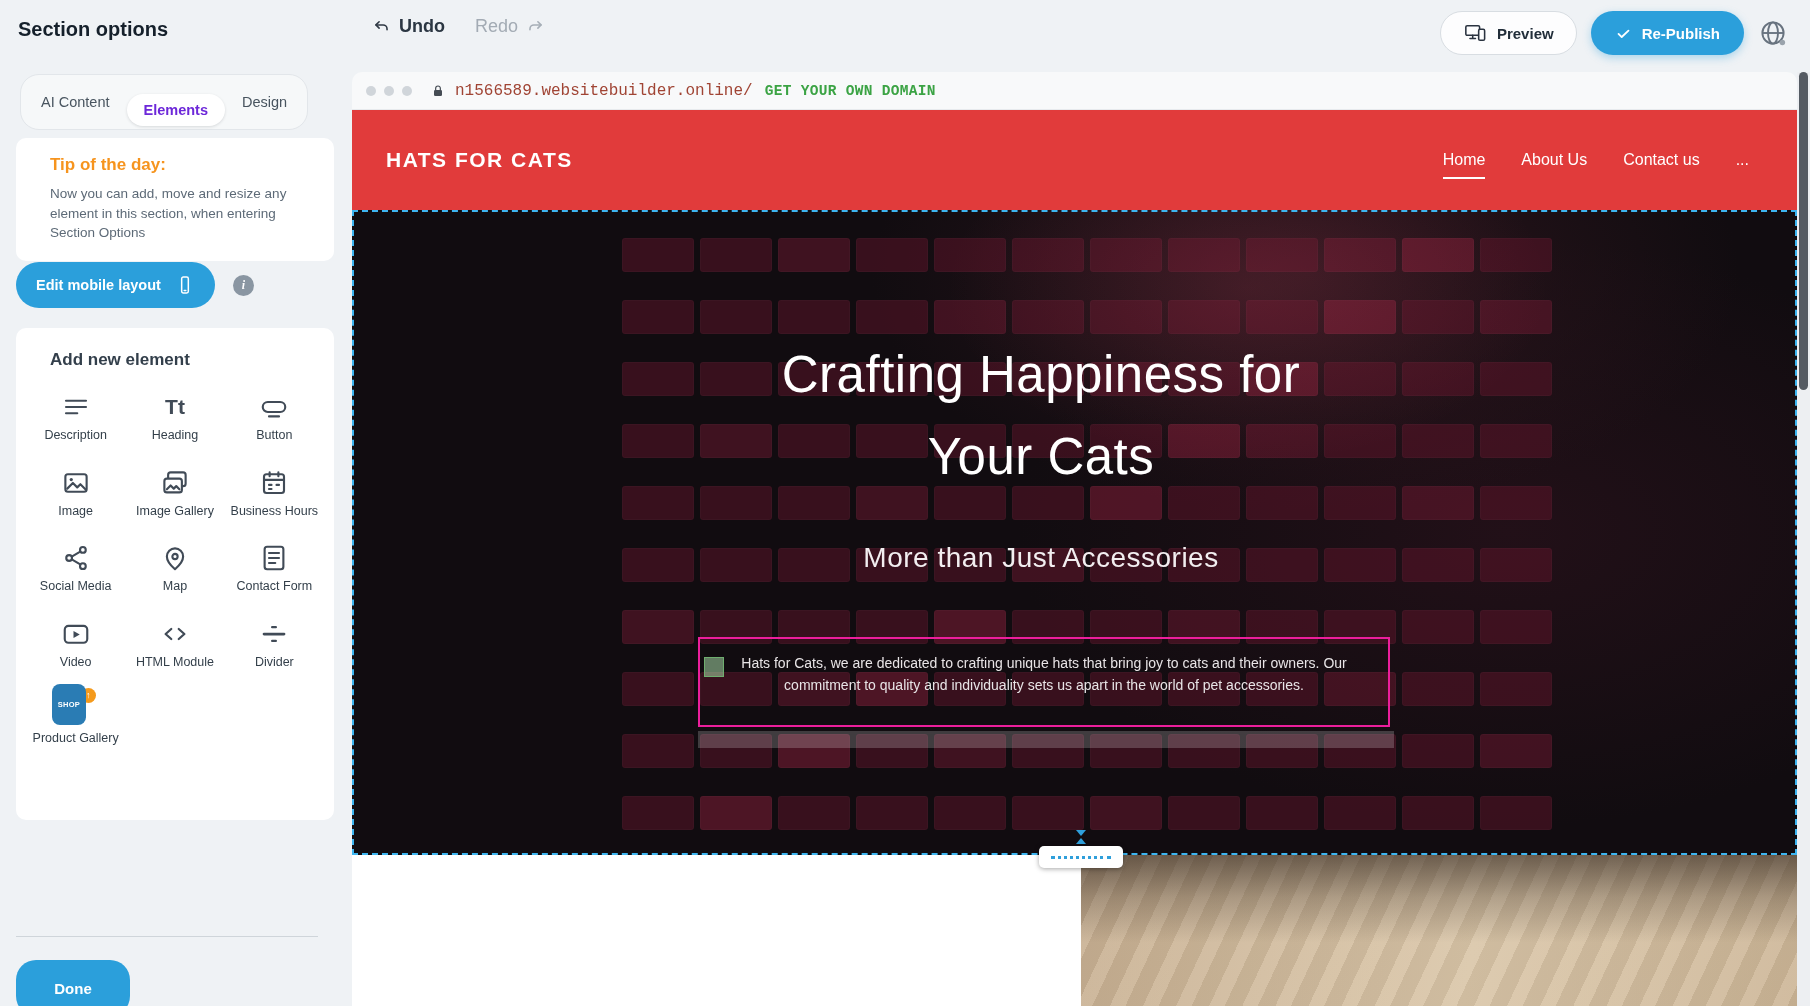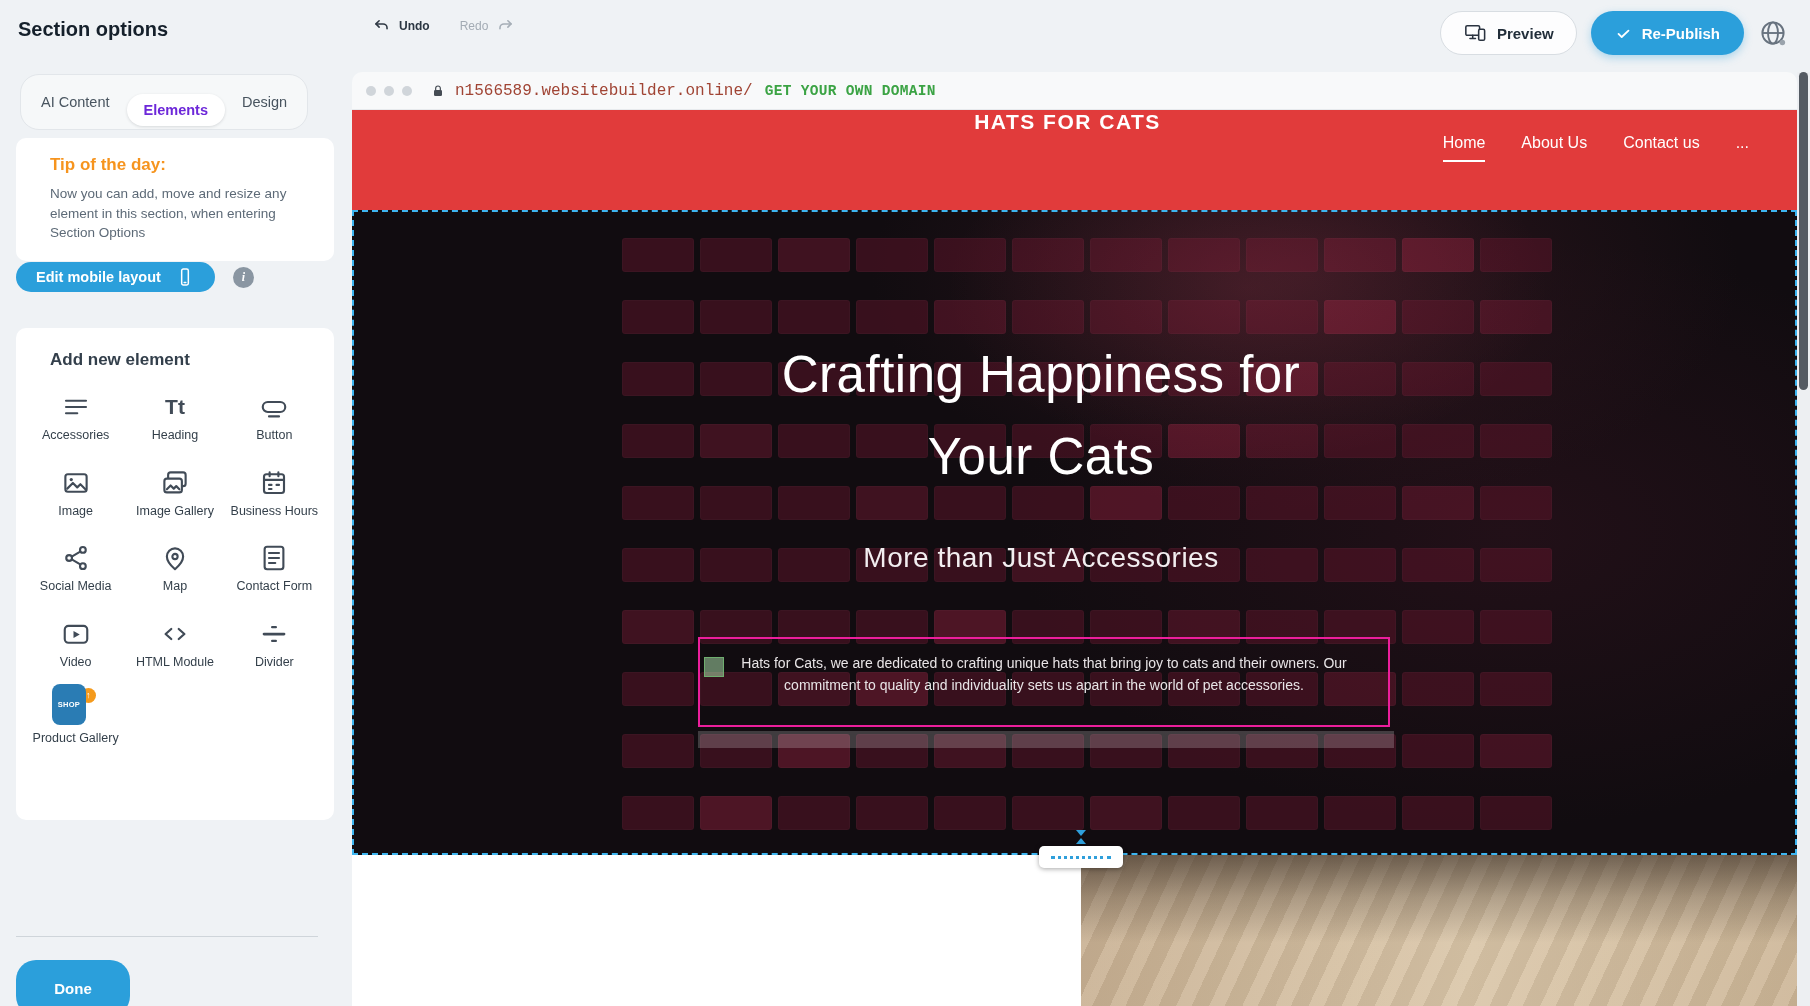--- a/index.html
+++ b/index.html
@@ -7,21 +7,21 @@
   .app {
     position:relative; width:1810px; height:1006px; overflow:hidden;
     background:#eff2f5; font-family:"Liberation Sans", sans-serif; color:#222;
   }
   button { font-family:"Liberation Sans", sans-serif; cursor:pointer; }
 
   
   .topbar { position:absolute; left:0; top:0; right:0; height:66px; }
   .page-title { position:absolute; left:18px; top:18px; font-size:20px; font-weight:700; color:#15202b; }
   .history { position:absolute; left:372px; top:16px; display:flex; gap:30px; align-items:center; }
-  .hist-btn { display:flex; align-items:center; gap:8px; background:none; border:none; font-size:12px; }
+  .hist-btn { display:flex; align-items:center; gap:8px; background:none; border:none; font-size:18px; }
   .hist-btn.undo { color:#2b3642; font-weight:600; }
   .hist-btn.redo { color:#a3abb4; font-weight:400; }
   .topbar-right { position:absolute; right:16px; top:11px; display:flex; gap:14px; align-items:center; }
   .btn-preview {
     height:44px; padding:0 22px; border-radius:22px; background:#fdfdfe; border:1px solid #d8dde2;
     color:#222e3a; font-size:15px; font-weight:600; display:flex; align-items:center; gap:10px;
   }
   .btn-republish {
     height:44px; padding:0 24px; border-radius:22px; background:#2b9fdb; border:none;
     color:#fff; font-size:15px; font-weight:600; display:flex; align-items:center; gap:10px;
@@ -37,21 +37,21 @@
   }
   .tab { padding:8px 17px; border-radius:16px; border:none; background:transparent; font-size:14.5px; color:#48545f; }
   .tab.active { background:#fff; color:#6d28d9; font-weight:700; box-shadow:0 1px 3px rgba(25,35,45,.14);margin-top:16px; }
 
   .tip-card { position:absolute; left:16px; top:72px; width:318px; border-radius:10px; background:#fff; padding:17px 34px 18px; }
   .tip-title { font-size:17px; font-weight:700; color:#f6941e; margin-bottom:9px; }
   .tip-body  { font-size:13.5px; line-height:1.45; color:#5d6a77; }
 
   .edit-row { position:absolute; left:16px; top:196px; display:flex; align-items:center; gap:18px; }
   .btn-edit-mobile {
-    height:30px; padding:0 20px; border-radius:23px; background:#2b9fdb; border:none;
+    height:46px; padding:0 20px; border-radius:23px; background:#2b9fdb; border:none;
     color:#fff; font-size:14.5px; font-weight:600; display:flex; align-items:center; gap:14px;
   }
   .info-dot {
     width:21px; height:21px; border-radius:50%; background:#8a96a2; color:#fff;
     display:flex; align-items:center; justify-content:center;
     font:italic 700 12px "Liberation Serif", serif;
   }
 
   .add-card { position:absolute; left:16px; top:262px; width:318px; height:492px; border-radius:10px; background:#fff; padding:14px 10px; }
   .add-title { font-size:17px; font-weight:600; color:#333f4b; margin:8px 0 20px 24px; }
@@ -82,21 +82,21 @@
     border-radius:10px 10px 0 0; border-bottom:1px solid #e7eaed;
     display:flex; align-items:center; padding-left:14px;font-family:Liberation Mono, monospace;
   }
   .dots { display:flex; gap:8px; margin-right:18px; }
   .dot { width:10px; height:10px; border-radius:50%; background:#d0d5da; }
   .url-text { margin-left:9px; font-size:16px; color:#a04434; }
   .domain-cta { margin-left:12px; font-size:14.5px; font-weight:700; letter-spacing:.3px; color:#3ba344; }
 
   .site { position:absolute; left:0; top:38px; width:1445px; height:896px; background:#fff; }
 
-  .site-header { position:relative; height:100px; background:#e13b3b; display:flex; align-items:center; padding:0 48px 0 34px;flex-direction:column; }
+  .site-header { position:relative; height:100px; background:#e13b3b; display:flex; align-items:center; padding:0 48px 0 34px; }
   .site-logo { color:#fff; font-size:21px; font-weight:800; letter-spacing:1.5px; }
   .site-nav { margin-left:auto; display:flex; gap:36px; align-items:center; }
   .nav-item { position:relative; color:#ffffff; font-size:16px; cursor:pointer; }
   .nav-item.active::after { content:""; position:absolute; left:0; right:0; bottom:-10px; height:2px; background:#fff; }
 
   .hero { position:relative; height:645px; overflow:hidden;
     background:
       radial-gradient(620px 340px at 66% 10%, #2c151d 0%, rgba(30,14,20,0) 70%),
       radial-gradient(700px 420px at 80% 50%, #221018 0%, rgba(22,11,16,0) 70%),
       #110c10;
@@ -218,21 +218,21 @@
     <div class="add-card">
       <div class="add-title">Add new element</div>
       <div class="el-grid">
 
         <div class="el-cell">
           <span class="el-icon">
             <svg width="30" height="30" viewBox="0 0 24 24" fill="none" stroke="currentColor" stroke-width="1.7" stroke-linecap="round">
                 <path d="M4 7h16M4 12h16M4 17h9"></path>
               </svg>
           </span>
-          <span class="el-label">Accessories</span>
+          <span class="el-label">Description</span>
         </div>
 
         <div class="el-cell">
           <span class="el-icon">
             <span class="tt-glyph">Tt</span>
           </span>
           <span class="el-label">Heading</span>
         </div>
 
         <div class="el-cell">

